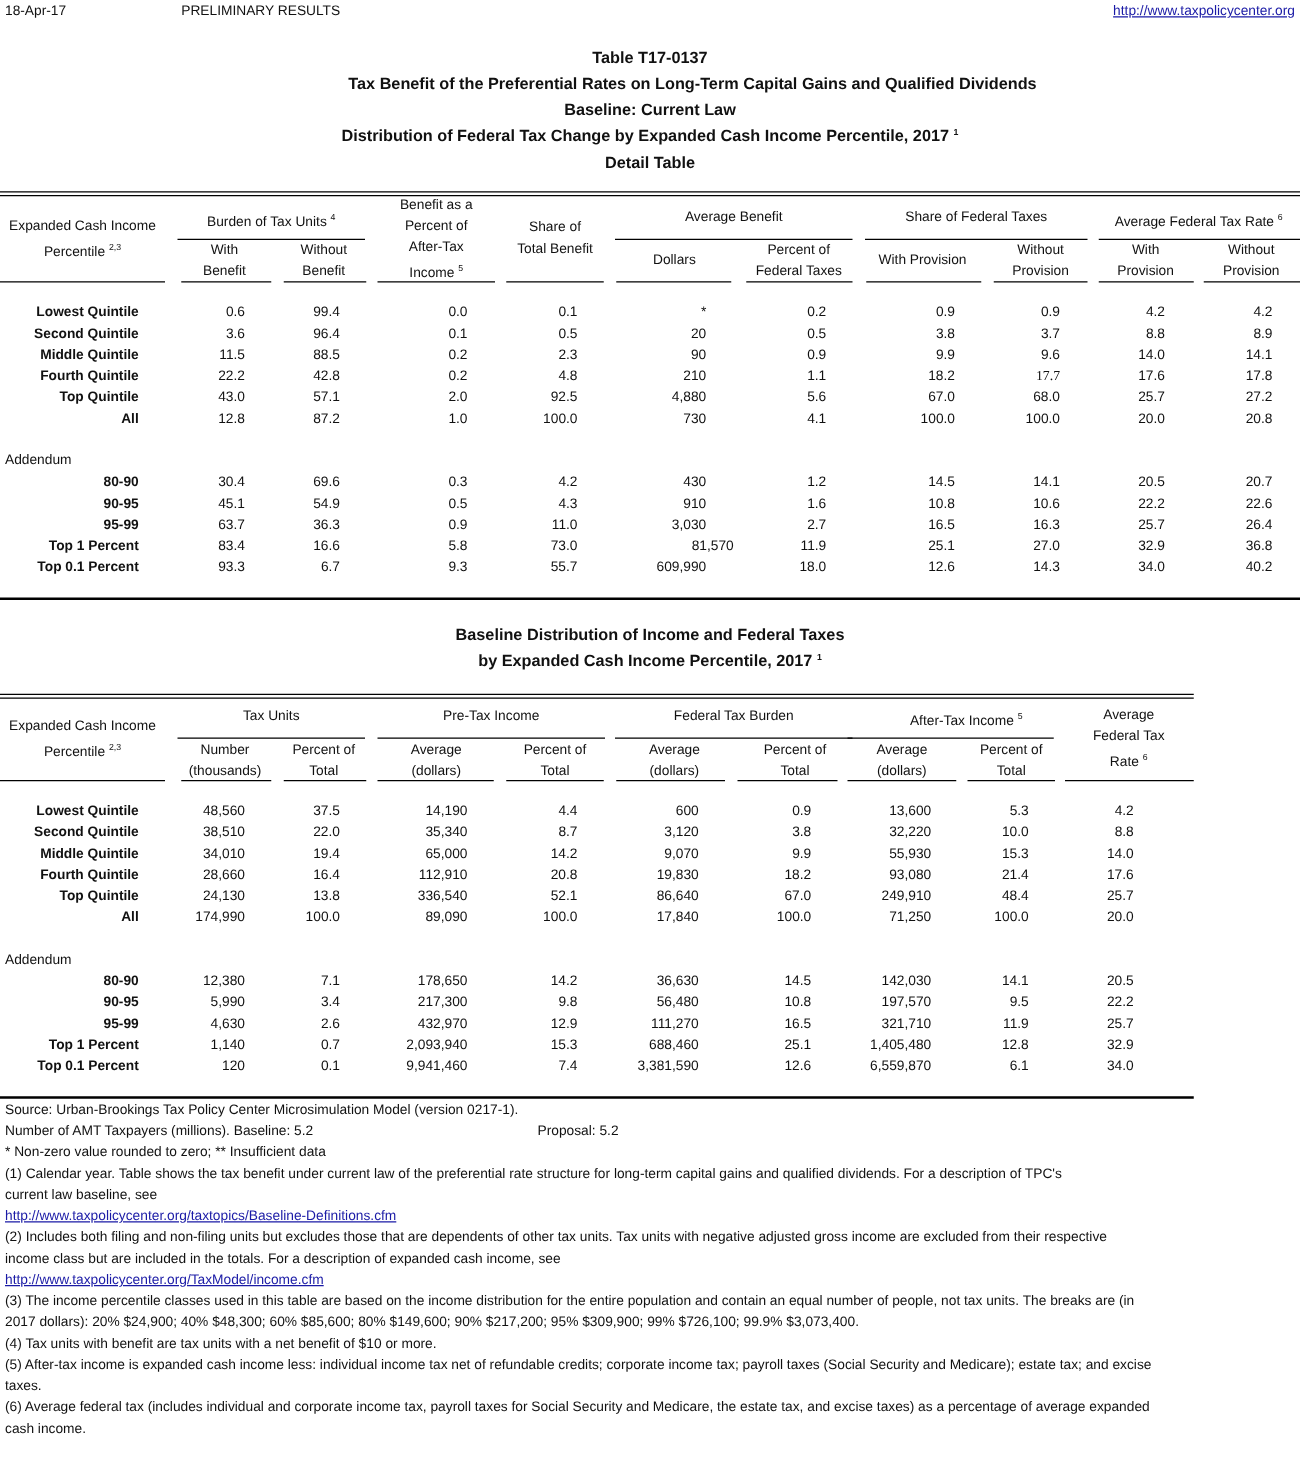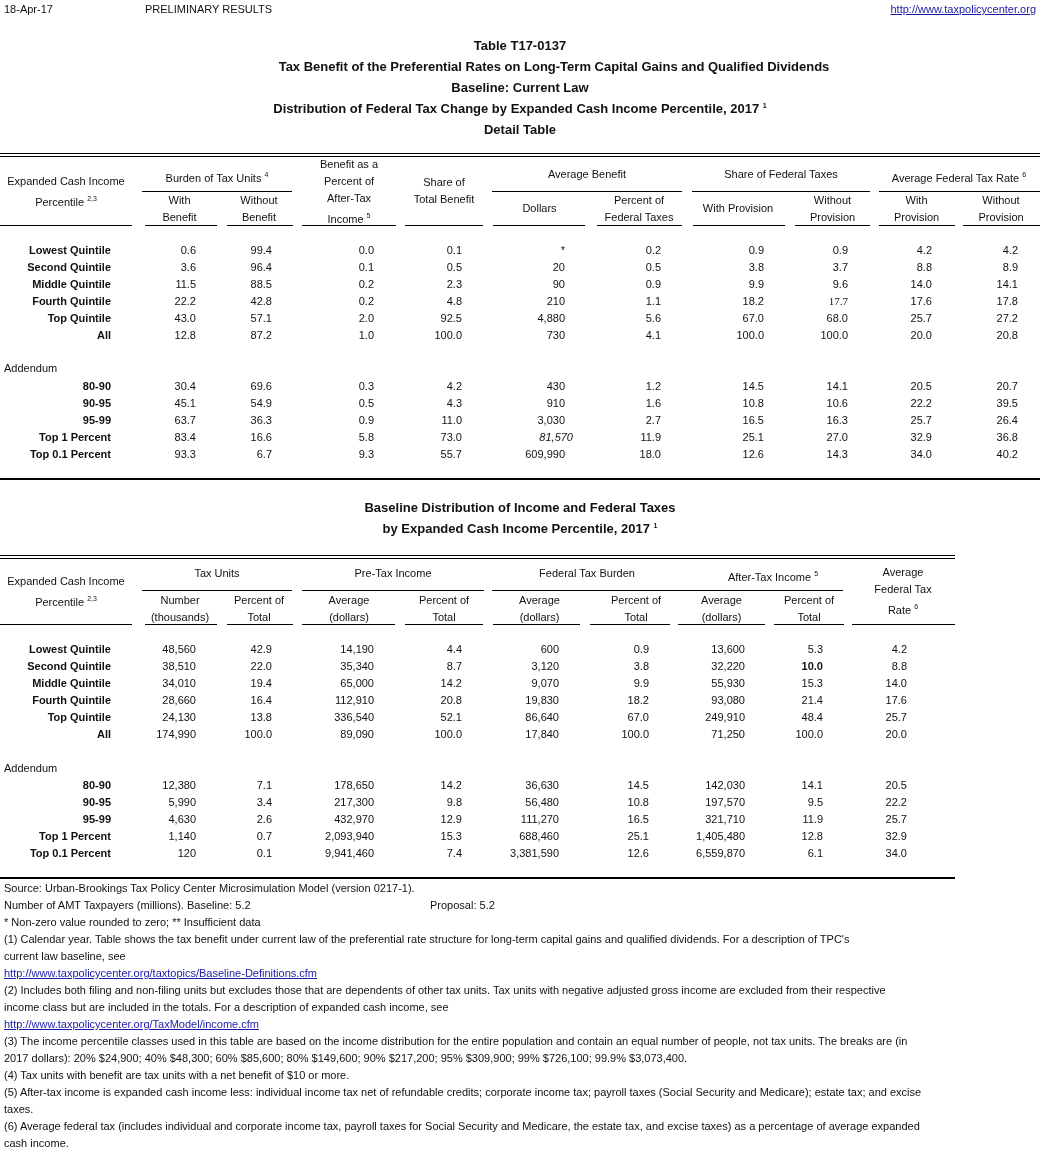--- a/index.html
+++ b/index.html
@@ -168,42 +168,42 @@
         <span class="lab" style="left: 0px; right: auto; width: 111px;">90-95</span>
         <span class="cell" style="right: 844px;">45.1</span>
         <span class="cell" style="right: 768px;">54.9</span>
         <span class="cell" style="right: 666px;">0.5</span>
         <span class="cell" style="right: 578px;">4.3</span>
         <span class="cell" style="right: 475px;">910</span>
         <span class="cell" style="right: 379px;">1.6</span>
         <span class="cell" style="right: 276px;">10.8</span>
         <span class="cell" style="right: 192px;">10.6</span>
         <span class="cell" style="right: 108px;">22.2</span>
-        <span class="cell" style="right: 22px;">39.5</span>
+        <span class="cell" style="right: 22px;">22.6</span>
       </div>
       <div class="row" style="top: 414px;">
         <span class="lab" style="left: 0px; right: auto; width: 111px;">95-99</span>
         <span class="cell" style="right: 844px;">63.7</span>
         <span class="cell" style="right: 768px;">36.3</span>
         <span class="cell" style="right: 666px;">0.9</span>
         <span class="cell" style="right: 578px;">11.0</span>
         <span class="cell" style="right: 475px;">3,030</span>
         <span class="cell" style="right: 379px;">2.7</span>
         <span class="cell" style="right: 276px;">16.5</span>
         <span class="cell" style="right: 192px;">16.3</span>
         <span class="cell" style="right: 108px;">25.7</span>
         <span class="cell" style="right: 22px;">26.4</span>
       </div>
       <div class="row" style="top: 431px;">
         <span class="lab" style="left: 0px; right: auto; width: 111px;">Top 1 Percent</span>
         <span class="cell" style="right: 844px;">83.4</span>
         <span class="cell" style="right: 768px;">16.6</span>
         <span class="cell" style="right: 666px;">5.8</span>
         <span class="cell" style="right: 578px;">73.0</span>
-        <span class="cell" style="right: 467px; font-style: italic;">81,570</span>
+        <span class="cell" style="right: 453px;">81,570</span>
         <span class="cell" style="right: 379px;">11.9</span>
         <span class="cell" style="right: 276px;">25.1</span>
         <span class="cell" style="right: 192px;">27.0</span>
         <span class="cell" style="right: 108px;">32.9</span>
         <span class="cell" style="right: 22px;">36.8</span>
       </div>
       <div class="row" style="top: 448px;">
         <span class="lab" style="left: 0px; right: auto; width: 111px;">Top 0.1 Percent</span>
         <span class="cell" style="right: 844px;">93.3</span>
         <span class="cell" style="right: 768px;">6.7</span>
@@ -257,39 +257,39 @@
   <div class="hdr" style="left:774px;width:70px;top:592px;"><span>Percent of</span><br><span>Total</span></div>
   <div class="hline" style="left:774px;top:624px;width:70px;"></div>
 
   <div class="hdr" style="left:852px;width:102px;top:564px;"><span>Average</span><br><span>Federal Tax</span><br><span>Rate</span> <span class="sup">6</span></div>
   <div class="hline" style="left:852px;top:624px;width:103px;"></div>
 
   <div id="t2-body">
       <div class="row" style="top: 643px;">
         <span class="lab" style="left: 0px; right: auto; width: 111px;">Lowest Quintile</span>
         <span class="cell" style="right: 844px;">48,560</span>
-        <span class="cell" style="right: 768px;">42.9</span>
+        <span class="cell" style="right: 768px;">37.5</span>
         <span class="cell" style="right: 666px;">14,190</span>
         <span class="cell" style="right: 578px;">4.4</span>
         <span class="cell" style="right: 481px;">600</span>
         <span class="cell" style="right: 391px;">0.9</span>
         <span class="cell" style="right: 295px;">13,600</span>
         <span class="cell" style="right: 217px;">5.3</span>
         <span class="cell" style="right: 133px;">4.2</span>
       </div>
       <div class="row" style="top: 660px;">
         <span class="lab" style="left: 0px; right: auto; width: 111px;">Second Quintile</span>
         <span class="cell" style="right: 844px;">38,510</span>
         <span class="cell" style="right: 768px;">22.0</span>
         <span class="cell" style="right: 666px;">35,340</span>
         <span class="cell" style="right: 578px;">8.7</span>
         <span class="cell" style="right: 481px;">3,120</span>
         <span class="cell" style="right: 391px;">3.8</span>
         <span class="cell" style="right: 295px;">32,220</span>
-        <span class="cell" style="right: 217px; font-weight: bold;">10.0</span>
+        <span class="cell" style="right: 217px;">10.0</span>
         <span class="cell" style="right: 133px;">8.8</span>
       </div>
       <div class="row" style="top: 677px;">
         <span class="lab" style="left: 0px; right: auto; width: 111px;">Middle Quintile</span>
         <span class="cell" style="right: 844px;">34,010</span>
         <span class="cell" style="right: 768px;">19.4</span>
         <span class="cell" style="right: 666px;">65,000</span>
         <span class="cell" style="right: 578px;">14.2</span>
         <span class="cell" style="right: 481px;">9,070</span>
         <span class="cell" style="right: 391px;">9.9</span>

